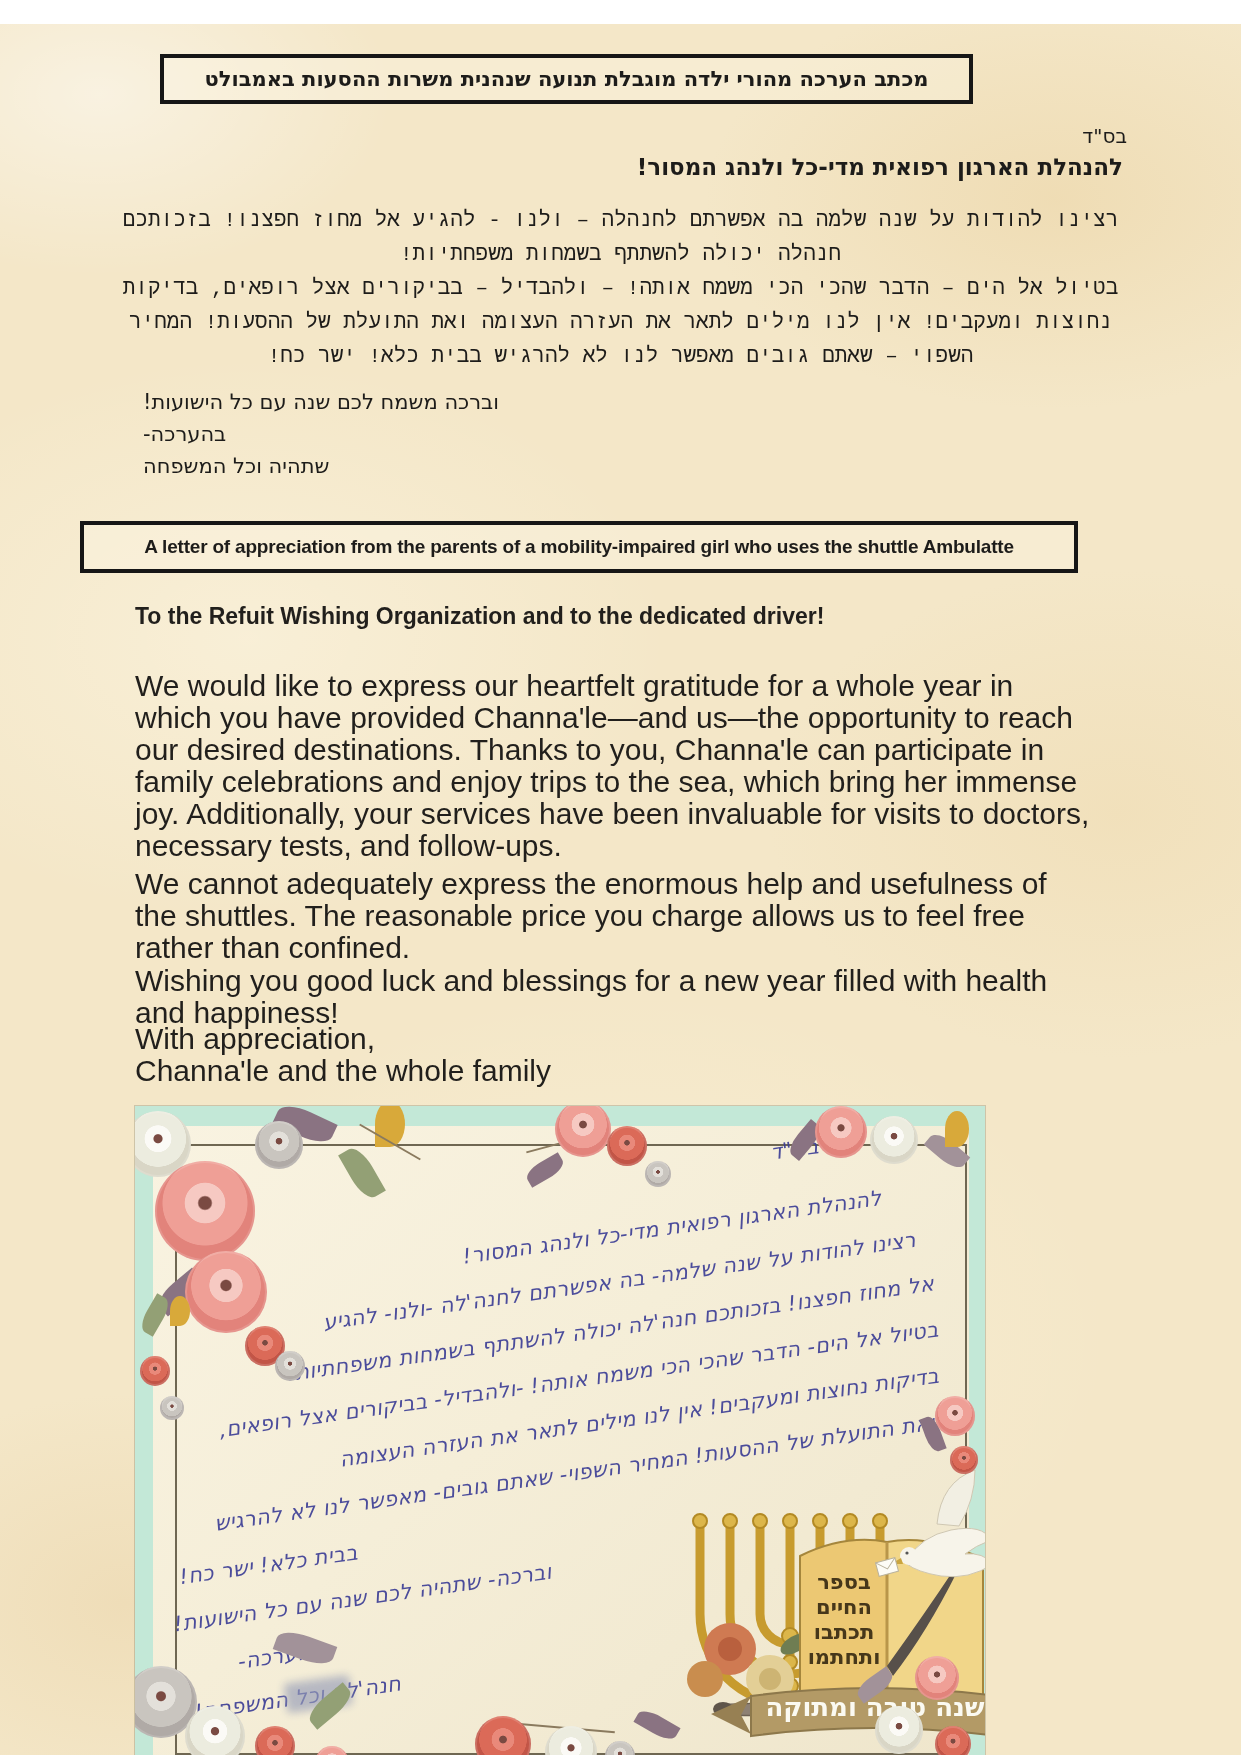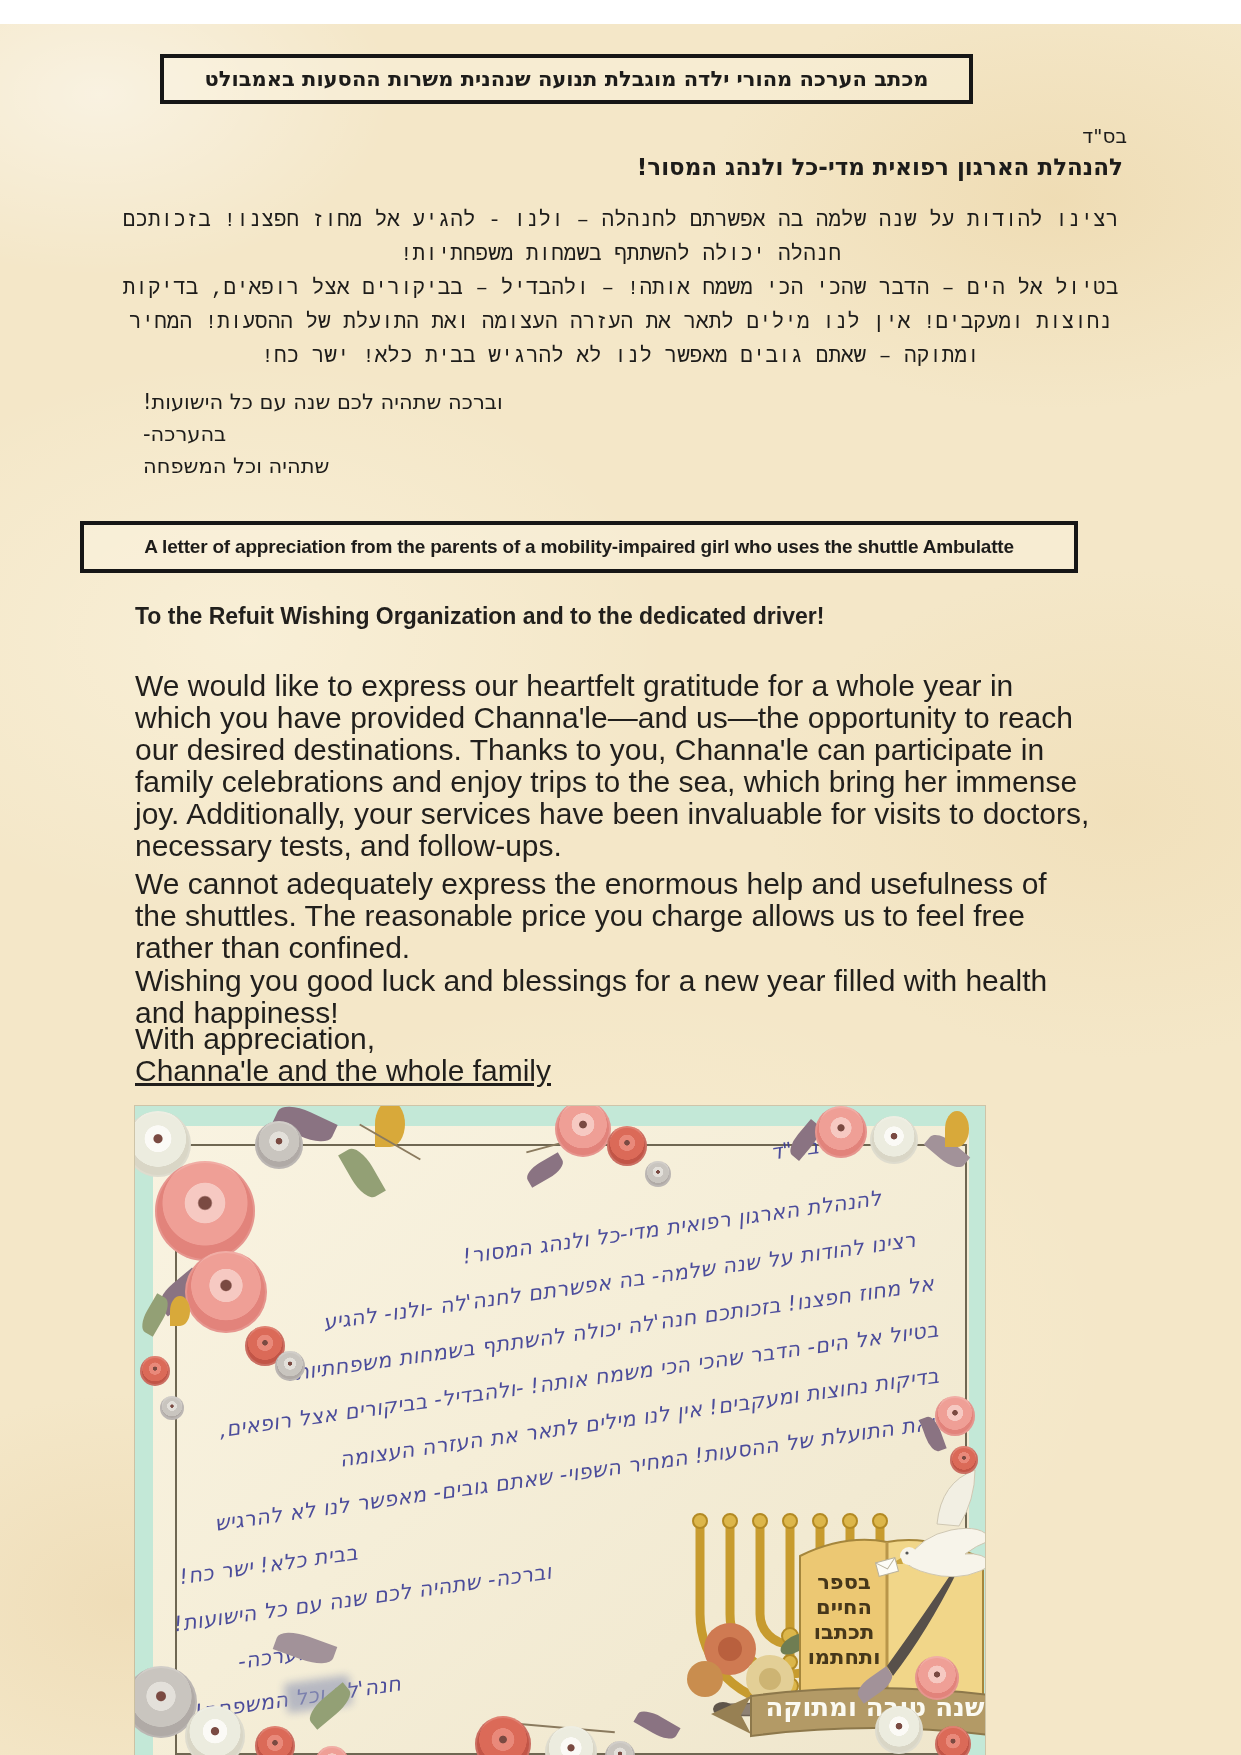--- a/index.html
+++ b/index.html
@@ -30,21 +30,21 @@
   .heb-salutation{right:118px;top:130px;font-size:23px;font-weight:bold;}
   .heb-body{left:118px;top:180px;width:1005px;text-align:center;font-size:21px;line-height:34px;}
   .heb-body p{margin:0;font-family:Liberation Mono, monospace;}
   .heb-left{left:143px;font-size:21px;white-space:nowrap;}
   .l-blessing{top:366px;} .l-signoff{top:398px;} .l-signature{top:430px;}
 
   
   .en{left:135px;width:960px;font-size:30px;line-height:32px;color:#211f1c;}
   .en-salutation{top:576px;font-weight:bold;font-size:23px;}
   .en-p1{top:646px;} .en-p2{top:844px;} .en-p3{top:941px;}
-  .en-signoff{top:999px;} .en-signature{top:1031px;text-decoration:underline;}
+  .en-signoff{top:999px;} .en-signature{top:1031px;}
 
   
   .card{left:135px;top:1082px;width:850px;height:673px;background:#c3e8d7;
     overflow:hidden;outline:1px solid rgba(90,90,70,.25);}
   .card .paper{position:absolute;left:18px;top:20px;right:16px;bottom:18px;
     background:linear-gradient(140deg,#f9f3e1 0%,#f5eed8 45%,#efe6cc 100%);}
   .card .rule{position:absolute;left:40px;top:38px;right:18px;bottom:24px;
     border:2px solid #6f6752;}
 
   
@@ -84,23 +84,23 @@
 <div class="page">
 
   <div class="abs titlebox heb">
     <span>מכתב הערכה מהורי ילדה מוגבלת תנועה שנהנית משרות ההסעות באמבולט</span>
   </div>
 
   <div class="abs heb-txt besd">בס"ד</div>
   <div class="abs heb-txt heb-salutation">להנהלת הארגון רפואית מדי-כל ולנהג המסור!</div>
   <div class="abs heb-txt heb-body">
     <p>רצינו להודות על שנה שלמה בה אפשרתם לחנהלה – ולנו - להגיע אל מחוז חפצנו! בזכותכם חנהלה יכולה להשתתף בשמחות משפחתיות!</p>
-    <p>בטיול אל הים – הדבר שהכי הכי משמח אותה! – ולהבדיל – בביקורים אצל רופאים, בדיקות נחוצות ומעקבים! אין לנו מילים לתאר את העזרה העצומה ואת התועלת של ההסעות! המחיר ומתוקה – שאתם גובים מאפשר לנו לא להרגיש בבית כלא! ישר כח!</p>
-  </div>
-  <div class="abs heb-txt heb-left l-blessing">וברכה שתהיה לכם שנה עם כל הישועות!</div>
+    <p>בטיול אל הים – הדבר שהכי הכי משמח אותה! – ולהבדיל – בביקורים אצל רופאים, בדיקות נחוצות ומעקבים! אין לנו מילים לתאר את העזרה העצומה ואת התועלת של ההסעות! המחיר השפוי – שאתם גובים מאפשר לנו לא להרגיש בבית כלא! ישר כח!</p>
+  </div>
+  <div class="abs heb-txt heb-left l-blessing">וברכה משמח לכם שנה עם כל הישועות!</div>
   <div class="abs heb-txt heb-left l-signoff">בהערכה-</div>
   <div class="abs heb-txt heb-left l-signature">שתהיה וכל המשפחה</div>
 
   <div class="abs titlebox eng">
     <span>A letter of appreciation from the parents of a mobility-impaired girl who uses the shuttle Ambulatte</span>
   </div>
 
   <div class="abs en en-salutation">To the Refuit Wishing Organization and to the dedicated driver!</div>
   <div class="abs en en-p1">We would like to express our heartfelt gratitude for a whole year in which you have provided Channa'le—and us—the opportunity to reach our desired destinations. Thanks to you, Channa'le can participate in family celebrations and enjoy trips to the sea, which bring her immense joy. Additionally, your services have been invaluable for visits to doctors, necessary tests, and follow-ups.</div>
   <div class="abs en en-p2">We cannot adequately express the enormous help and usefulness of the shuttles. The reasonable price you charge allows us to feel free rather than confined.</div>

